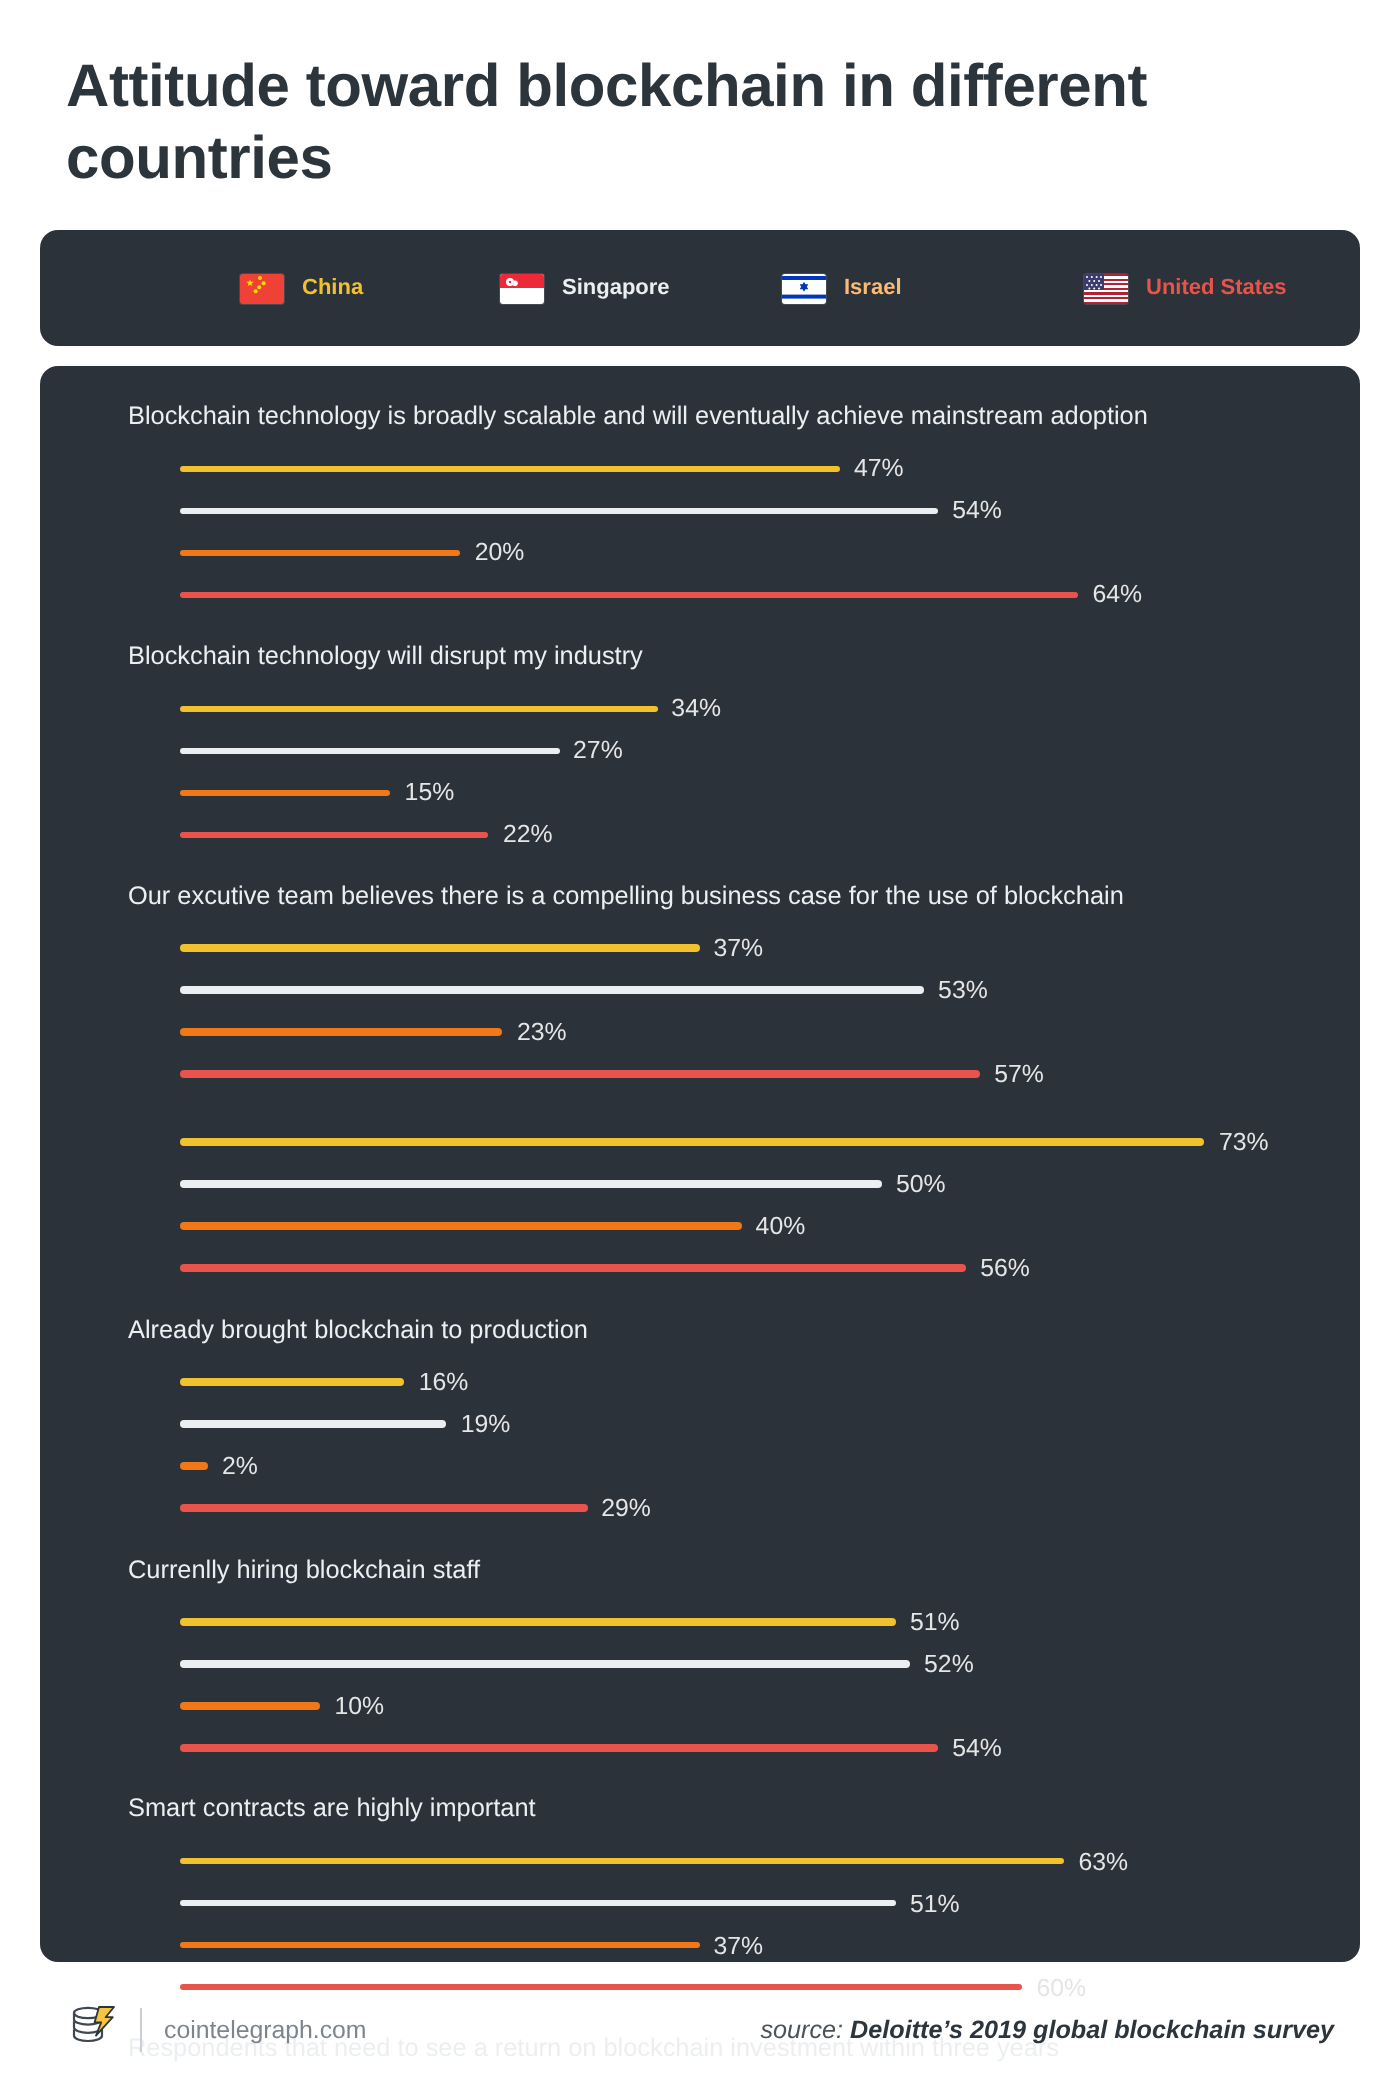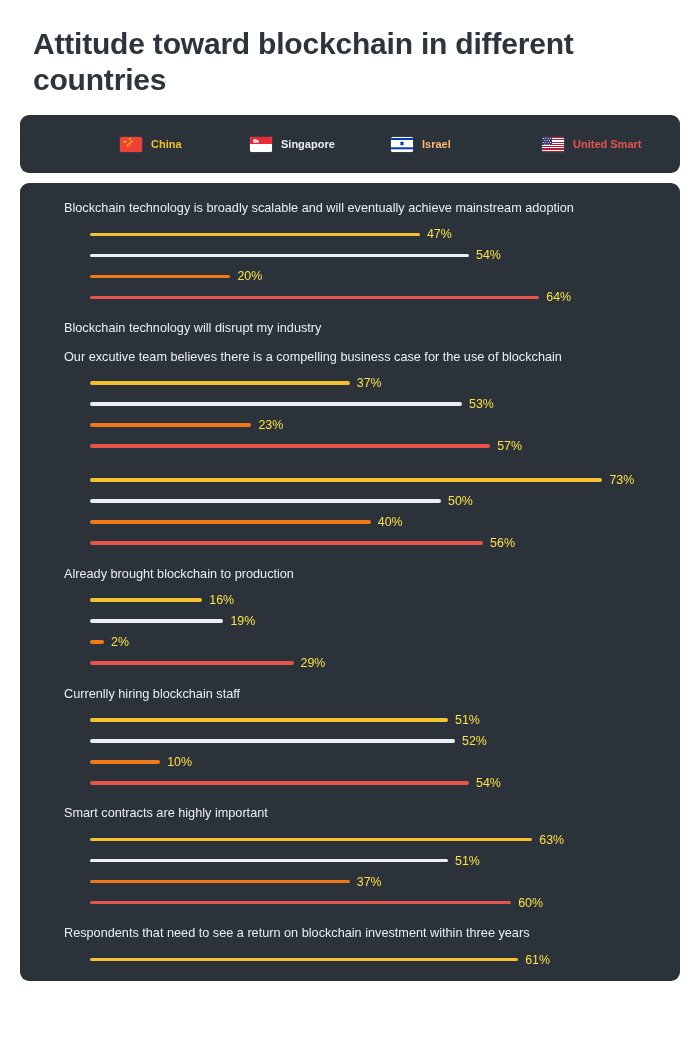--- a/index.html
+++ b/index.html
@@ -174,21 +174,21 @@
   }
 
   .bar {
     height: 3.4px;
     border-radius: 2px;
     flex: 0 0 auto;
   }
 
   .bar-value {
     font-size: 12.4px;
-    color: #fde047;
+    color: #e5e5e5;
     margin-left: 7px;
     white-space: nowrap;
     flex: 0 0 auto;
   }
 
   .bar-indent { width: 26px; flex: 0 0 auto; }
 
   
   .footer {
     margin-top: 16px;
@@ -239,21 +239,21 @@
         <div class="legend-item" style="position: absolute; left: 180px;">
           <span class="flag flag-sg"></span>
           <span class="legend-label" style="color: rgb(236, 239, 241);">Singapore</span>
         </div>
         <div class="legend-item" style="position: absolute; left: 321px;">
           <span class="flag flag-il"></span>
           <span class="legend-label" style="color: #fdba74;">Israel</span>
         </div>
         <div class="legend-item" style="position: absolute; left: 472px;">
           <span class="flag flag-us"></span>
-          <span class="legend-label" style="color: rgb(232, 84, 75);">United Smart</span>
+          <span class="legend-label" style="color: rgb(232, 84, 75);">United States</span>
         </div>
       </div>
   </div>
 
   <div class="chart-card">
     <div id="groups">
         <div class="group" style="margin-bottom: 13px;">
           <div class="group-title">Blockchain technology is broadly scalable and will eventually achieve mainstream adoption</div>
           <div class="bars">
             <div class="bar-row">
@@ -273,20 +273,42 @@
             </div>
             <div class="bar-row">
               <span class="bar-indent"></span>
               <span class="bar" style="background: rgb(232, 84, 75); width: 449.28px;"></span>
               <span class="bar-value">64%</span>
             </div>
           </div>
         </div>
         <div class="group" style="margin-bottom: 13px;">
           <div class="group-title">Blockchain technology will disrupt my industry</div>
+          <div class="bars">
+            <div class="bar-row">
+              <span class="bar-indent"></span>
+              <span class="bar" style="background: rgb(242, 193, 46); width: 238.68px;"></span>
+              <span class="bar-value">34%</span>
+            </div>
+            <div class="bar-row">
+              <span class="bar-indent"></span>
+              <span class="bar" style="background: rgb(236, 239, 241); width: 189.54px;"></span>
+              <span class="bar-value">27%</span>
+            </div>
+            <div class="bar-row">
+              <span class="bar-indent"></span>
+              <span class="bar" style="background: rgb(240, 120, 24); width: 105.3px;"></span>
+              <span class="bar-value">15%</span>
+            </div>
+            <div class="bar-row">
+              <span class="bar-indent"></span>
+              <span class="bar" style="background: rgb(232, 84, 75); width: 154.44px;"></span>
+              <span class="bar-value">22%</span>
+            </div>
+          </div>
         </div>
         <div class="group" style="margin-bottom: 13px;">
           <div class="group-title">Our excutive team believes there is a compelling business case for the use of blockchain</div>
           <div class="bars">
             <div class="bar-row">
               <span class="bar-indent"></span>
               <span class="bar" style="background: rgb(242, 193, 46); width: 259.74px;"></span>
               <span class="bar-value">37%</span>
             </div>
             <div class="bar-row">
@@ -411,14 +433,32 @@
             <div class="bar-row">
               <span class="bar-indent"></span>
               <span class="bar" style="background: rgb(242, 193, 46); width: 428.22px;"></span>
               <span class="bar-value">61%</span>
             </div>
           </div>
         </div>
       </div>
   </div>
 
+  <div class="footer">
+    <div class="logo-wrap">
+      <span class="logo-mark">
+        <svg width="26" height="26" viewBox="0 0 26 26">
+          <ellipse cx="11" cy="6.5" rx="7" ry="2.6" fill="none" stroke="#3f4750" stroke-width="1.1"></ellipse>
+          <path d="M4 6.5 v3.2 c0 1.45 3.13 2.6 7 2.6 s7-1.15 7-2.6 V6.5" fill="none" stroke="#3f4750" stroke-width="1.1"></path>
+          <path d="M4 10.6 v3.2 c0 1.45 3.13 2.6 7 2.6 s7-1.15 7-2.6 V10.6" fill="none" stroke="#3f4750" stroke-width="1.1"></path>
+          <path d="M4 14.7 v3.2 c0 1.45 3.13 2.6 7 2.6 s7-1.15 7-2.6 V14.7" fill="none" stroke="#3f4750" stroke-width="1.1"></path>
+          <path d="M16.5 3.5 h7.5 l-4.2 5.1 h3.6 l-8.4 9.2 2.6 -6.6 h-3.3 z" fill="#f5c542" stroke="#2c343c" stroke-width="0.9" stroke-linejoin="round"></path>
+        </svg>
+      </span>
+      <span class="logo-divider"></span>
+      <span class="logo-text">cointelegraph.com</span>
+    </div>
+    <div class="source">
+      <span>source: </span><b>Deloitte’s 2019 global blockchain survey</b>
+    </div>
+  </div>
 
 </div>
 
 </body></html>

